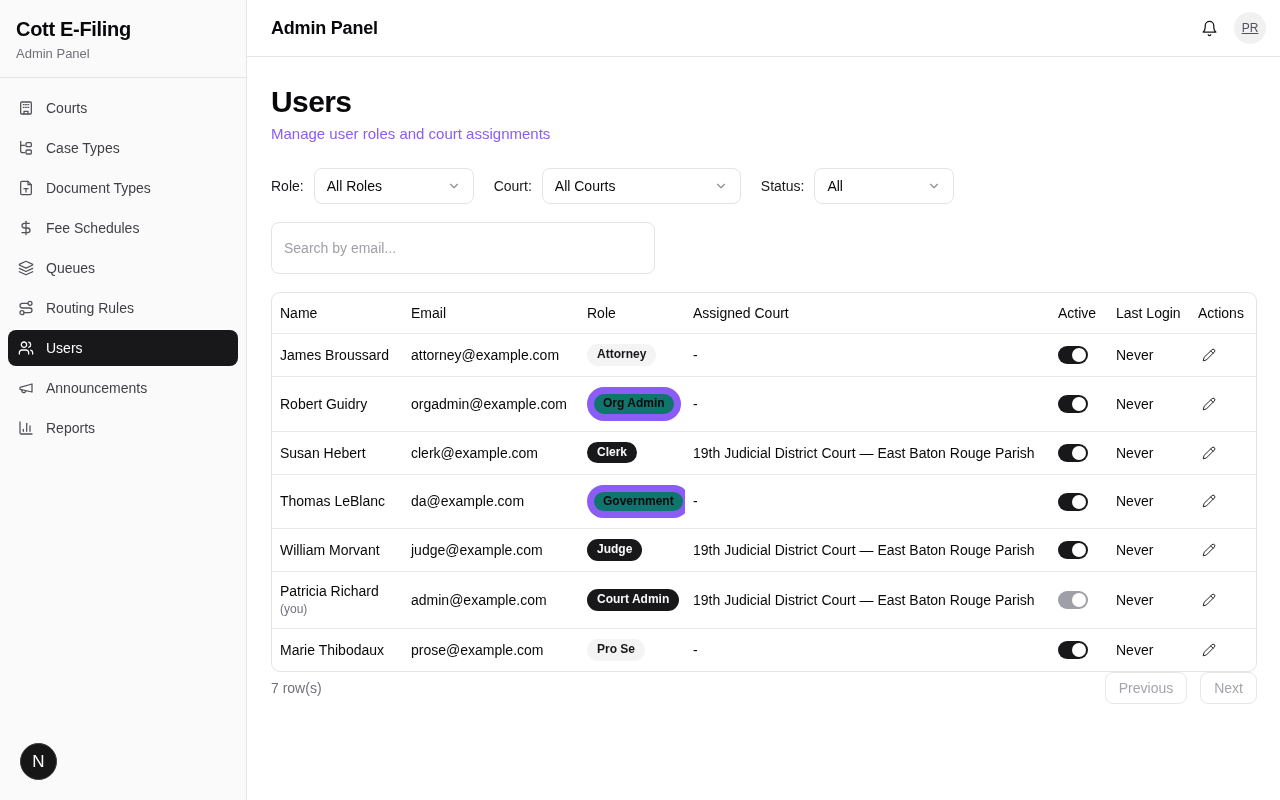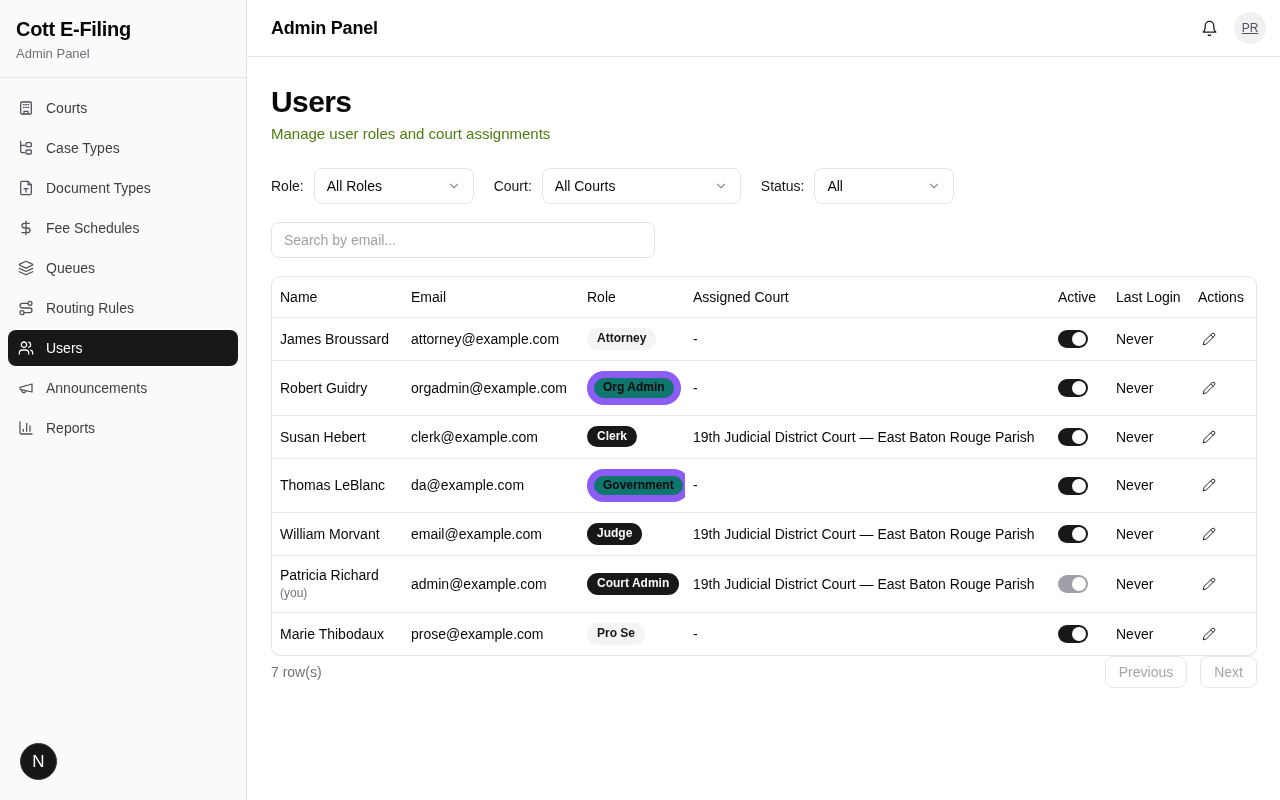--- a/index.html
+++ b/index.html
@@ -48,39 +48,39 @@
   .topbar-right { margin-left:auto; display:flex; align-items:center; gap:12px; }
   .bell-btn { background:none; border:none; cursor:pointer; color:#18181b; display:flex; padding:4px; }
   .avatar {
     width:32px; height:32px; border-radius:50%;
     background:#f1f1f2; color:#52525b; font-size:12px; font-weight:500;
     display:flex; align-items:center; justify-content:center; cursor:pointer;text-decoration:underline;
   }
 
   .content { padding:28px 25px 0 24px; }
   .page-title { font-size:30px; font-weight:700; letter-spacing:-0.6px; color:#09090b; }
-  .page-sub { font-size:15px; color:#4d7c0f; margin-top:6px; }
+  .page-sub { font-size:15px; color:#8b5cf6; margin-top:6px; }
 
   
   .filters { display:flex; align-items:center; gap:20px; margin-top:26px; }
   .filter-group { display:flex; align-items:center; gap:10px; }
   .filter-label { font-size:14px; font-weight:500; color:#18181b; }
   .select {
     height:36px; border:1px solid #e4e4e7; border-radius:8px; background:#fff;
     display:flex; align-items:center; justify-content:space-between;
     padding:0 12px; font-size:14px; color:#09090b; cursor:pointer;
   }
   .select .chev { color:#71717a; opacity:0.8; display:flex; }
   .select-role { width:160px;text-align:right; }
   .select-court { width:199px; }
   .select-status { width:140px; }
 
   .search-row { margin-top:18px; }
   .search-input {
-    width:384px; height:36px; border:1px solid #e4e4e7; border-radius:8px;
+    width:384px; height:52px; border:1px solid #e4e4e7; border-radius:8px;
     padding:0 12px; font-size:14px; font-family:inherit; color:#4c1d95; outline:none; background:#fff;
   }
   .search-input::placeholder { color:#9f9fa8; }
 
   
   .table {
     margin-top:18px; border:1px solid #e4e4e7; border-radius:9px; overflow:hidden;
   }
   .trow {
     display:grid;
@@ -401,21 +401,21 @@
               </span>
             </button>
           </div>
       </div>
 
       <div class="trow">
         <div class="td td-name">
           <span>William Morvant</span>
 
         </div>
-        <div class="td">email@example.com</div>
+        <div class="td">judge@example.com</div>
         <div class="td"><span class="badge badge-solid">Judge</span></div>
         <div class="td">19th Judicial District Court — East Baton Rouge Parish</div>
         <div class="td"><span class="toggle toggle-on"><span class="knob"></span></span></div>
         <div class="td">Never</div>
         <div class="td">
             <button class="editbtn">
               <span style="display:flex">
                 <svg width="14" height="14" viewBox="0 0 24 24" fill="none" stroke="currentColor" stroke-width="1.6" stroke-linecap="round" stroke-linejoin="round">
                   <path d="M17 3a2.85 2.83 0 1 1 4 4L7.5 20.5 2 22l1.5-5.5Z"></path>
                   <path d="m15 5 4 4"></path>

